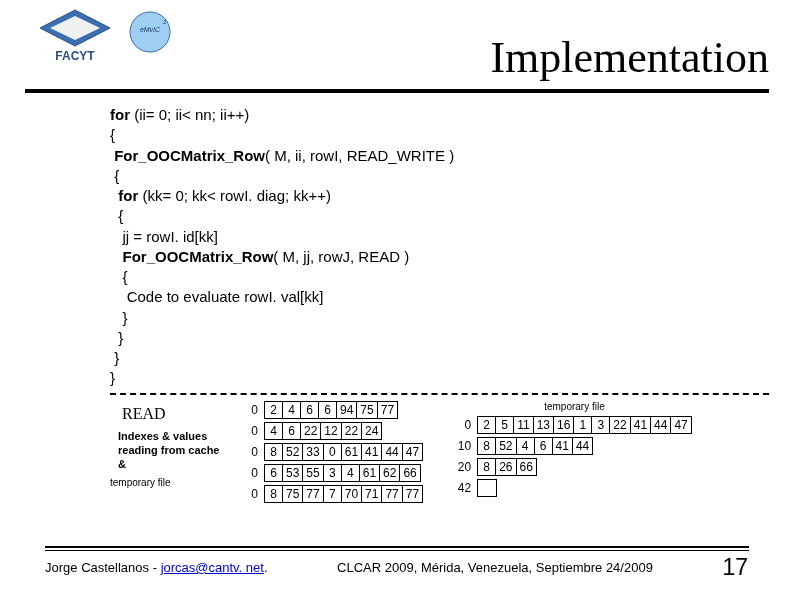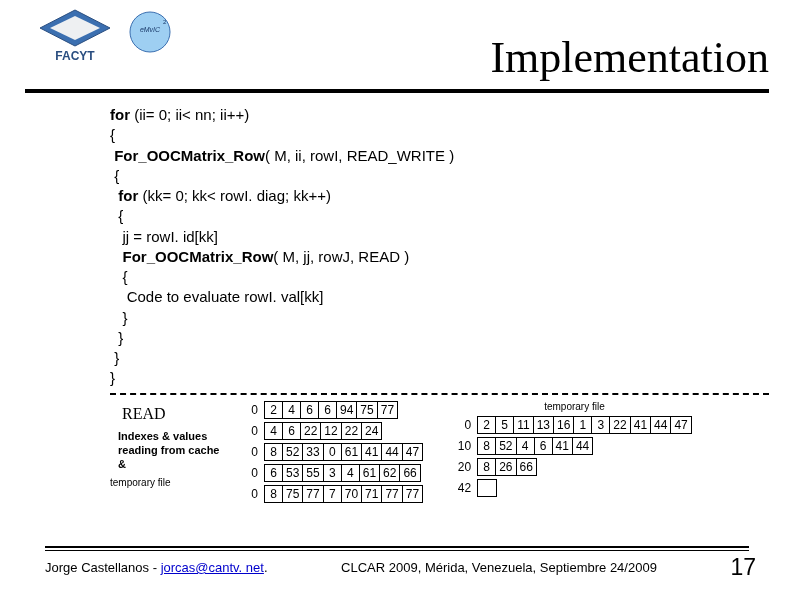--- a/index.html
+++ b/index.html
@@ -126,21 +126,21 @@
     left: 45px;
     right: 45px;
     bottom: 44px;
     height: 5px;
     border-top: 2px solid #000;
     border-bottom: 1px solid #000;
   }
   .footer {
     position: absolute;
     left: 45px;
-    right: 38px;
+    right: 46px;
     bottom: 14px;
     display: flex;
     justify-content: space-between;
     align-items: center;
     font-family: Arial, sans-serif;
     font-size: 13px;
   }
   .footer a { color: #0000cc; text-decoration: underline; }
   .page-num { font-size: 23px; font-family: Arial, sans-serif; }
 </style>

